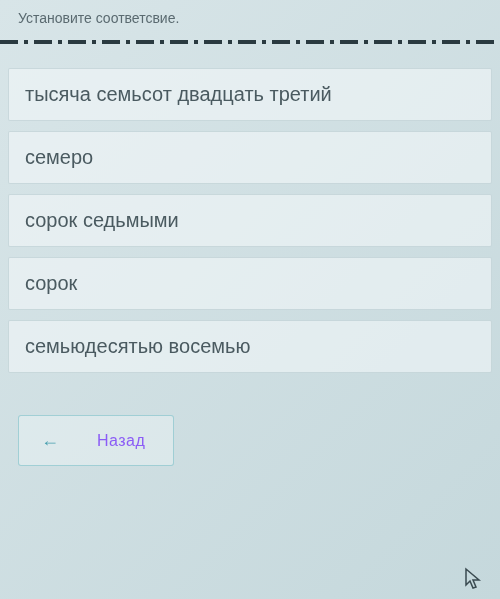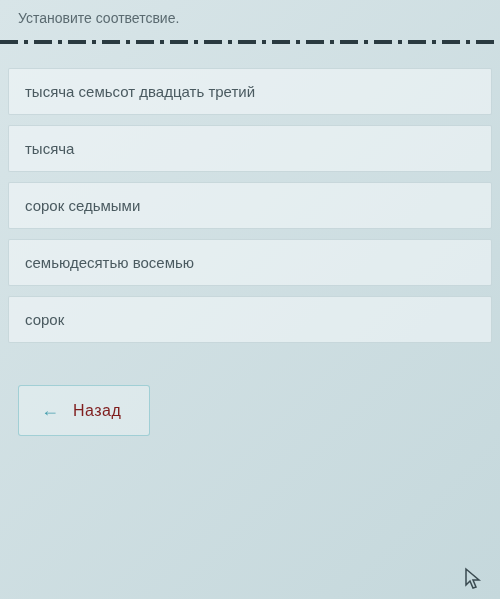--- a/index.html
+++ b/index.html
@@ -38,21 +38,21 @@
     }
     .items-container {
       padding: 0 8px;
     }
     .item {
       background: rgba(245, 250, 251, 0.55);
       border: 1px solid rgba(180, 200, 205, 0.6);
       border-radius: 2px;
       padding: 14px 16px;
       margin-bottom: 10px;
-      font-size: 15px;
+      font-size: 20px;
       color: #4a5a60;
       cursor: move;
     }
     .back-button {
       margin: 32px 0 0 18px;
       display: inline-flex;
       align-items: center;
       gap: 14px;
       padding: 14px 28px 14px 22px;
       border: 1px solid rgba(100, 180, 190, 0.5);
@@ -61,22 +61,23 @@
       cursor: pointer;
       font-size: 16px;
       color: #5aa8b5;
     }
     .back-button .arrow {
       color: #4aa0b0;
       font-size: 18px;
       font-weight: bold;
     }
     .back-button .label {
-      color: #7f1d1d;
+      color: #8b5cf6;
       letter-spacing: 0.5px;
+      margin-left: 24px;
     }
     .cursor {
       position: absolute;
       bottom: 8px;
       right: 18px;
       width: 18px;
       height: 24px;
       pointer-events: none;
     }
   </style>
@@ -84,24 +85,24 @@
 <body>
 
 
 
 <div class="instruction">Установите соответсвие.</div>
 
 <div class="divider"></div>
 
 <div class="items-container">
   <div class="item">тысяча семьсот двадцать третий</div>
-  <div class="item">тысяча</div>
+  <div class="item">семеро</div>
   <div class="item">сорок седьмыми</div>
+  <div class="item">сорок</div>
   <div class="item">семьюдесятью восемью</div>
-  <div class="item">сорок</div>
 </div>
 
 <div class="back-button">
   <span class="arrow">←</span>
   <span class="label">Назад</span>
 </div>
 
 <svg class="cursor" viewBox="0 0 18 24">
   <path d="M 2 2 L 2 18 L 6 14 L 9 21 L 12 20 L 9 13 L 15 13 Z" fill="none" stroke="#3a4a50" stroke-width="1.5"></path>
 </svg>

